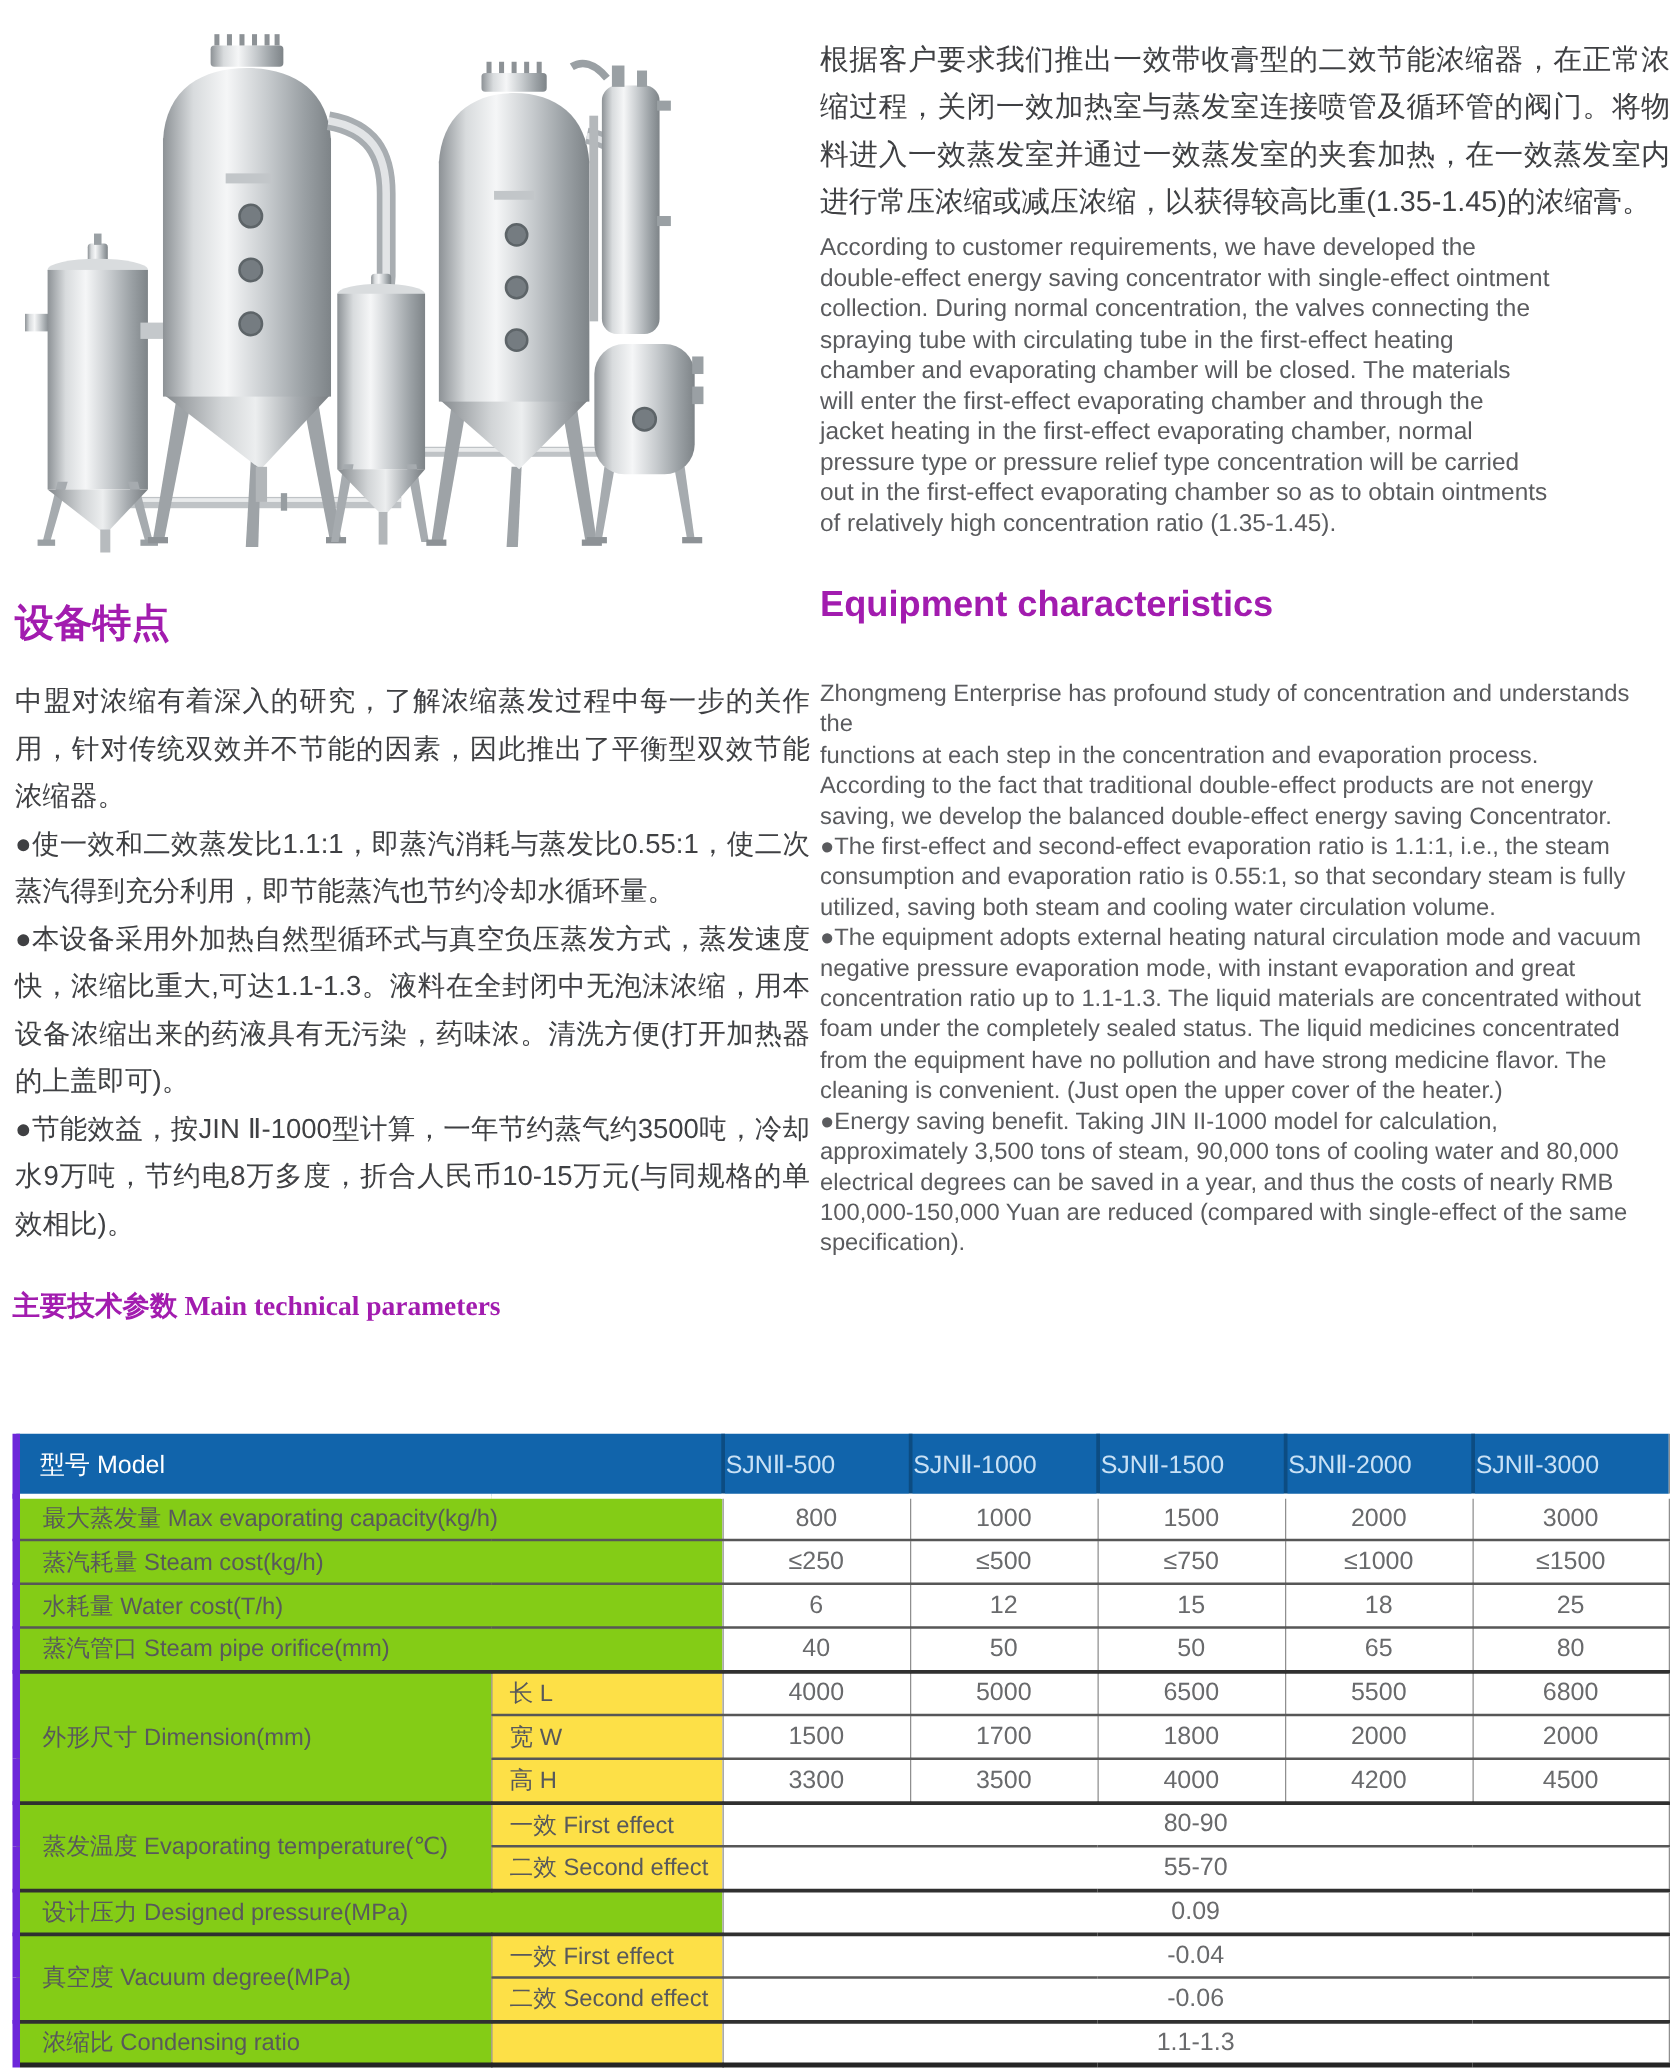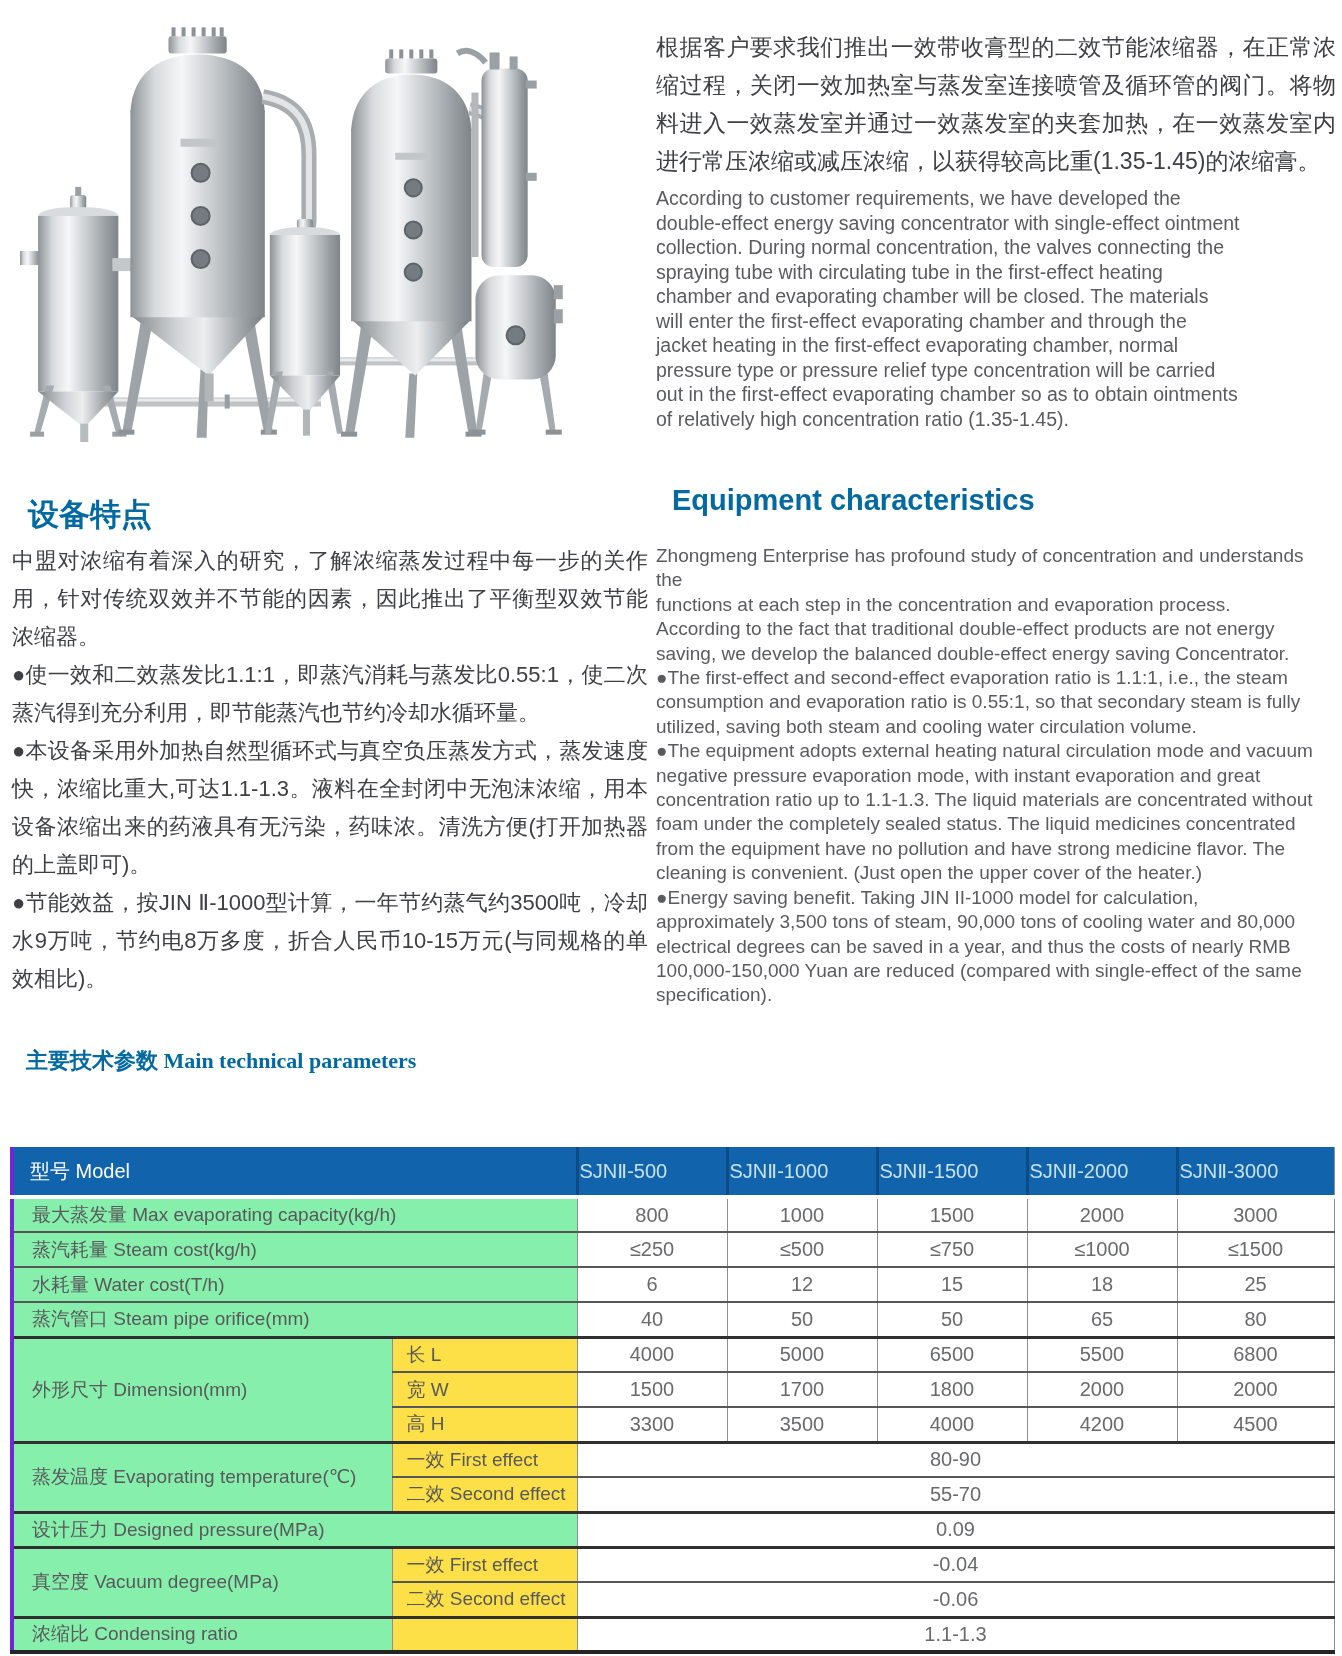--- a/index.html
+++ b/index.html
@@ -17,21 +17,21 @@
     left:656px;top:28px;width:680px;
     font-size:23px;line-height:38px;color:#3f4043;text-align:justify;
   }
   
   .intro-en{
     left:656px;top:186px;width:584px;
     font-size:19.5px;line-height:24.5px;color:#5a5b5e;
   }
 
   .h-blue{
-    font-weight:bold;color:#0369a1;margin:16px;
+    font-weight:bold;color:#a21caf;margin:0;
   }
   .h-features{left:12px;top:478px;font-size:31px;}
   .h-char{left:656px;top:468px;font-size:29px;}
   .h-params{left:10px;top:1030px;font-size:22px;font-family:Liberation Serif, serif;}
 
   .features-text{
     left:12px;top:520px;width:636px;
     font-size:22px;line-height:38px;color:#3f4043;text-align:justify;margin-top:22px;
   }
   .features-text p{margin:0;}
@@ -41,34 +41,34 @@
     font-size:19px;line-height:24.4px;color:#5a5b5e;margin-top:44px;
   }
   .char-text p{margin:0;}
   .preline{white-space:pre-line;}
 
   
   table.params{
     border-collapse:collapse;table-layout:fixed;
     position:absolute;left:10px;top:1147px;width:1322px;
     font-size:19px;color:#58595b;
-    border-left:4px solid #6d28d9;border-right:1px solid #8f8f8f;
+    border-left:6px solid #6d28d9;border-right:1px solid #8f8f8f;
     border-bottom:4px solid #252525;
   }
   .params tr{border-top:2px solid #575757;}
   .params tr.sect{border-top:3px solid #303030;}
   .params thead tr{border-top:none;border-bottom:4px solid #ffffff;}
   .params td{
     border-left:1px solid #8f8f8f;border-right:1px solid #8f8f8f;
     height:35px;vertical-align:middle;box-sizing:border-box;
   }
   .params thead td{background:#1164ab;height:50px;}
   .params td.mlabel{color:#ffffff;font-size:20px;padding-left:16px;}
   .params td.model{color:#c9e1f5;font-size:20px;text-align:left;border-left:3px solid #0c4c82;}
-  .params td.lbl{background:#86efac;padding-left:18px;}
+  .params td.lbl{background:#84cc16;padding-left:18px;}
   .params td.sub{background:#fde047;padding-left:14px;}
   .params td.val{background:#ffffff;text-align:center;color:#696a6c;font-size:20px;}
 </style>
 </head>
 <body>
 
 <div class="abs photo">
   <svg width="622" height="420" viewBox="0 0 620 418">
     <defs>
       <linearGradient id="g1" x1="0%" y1="0%" x2="100%" y2="0%">

